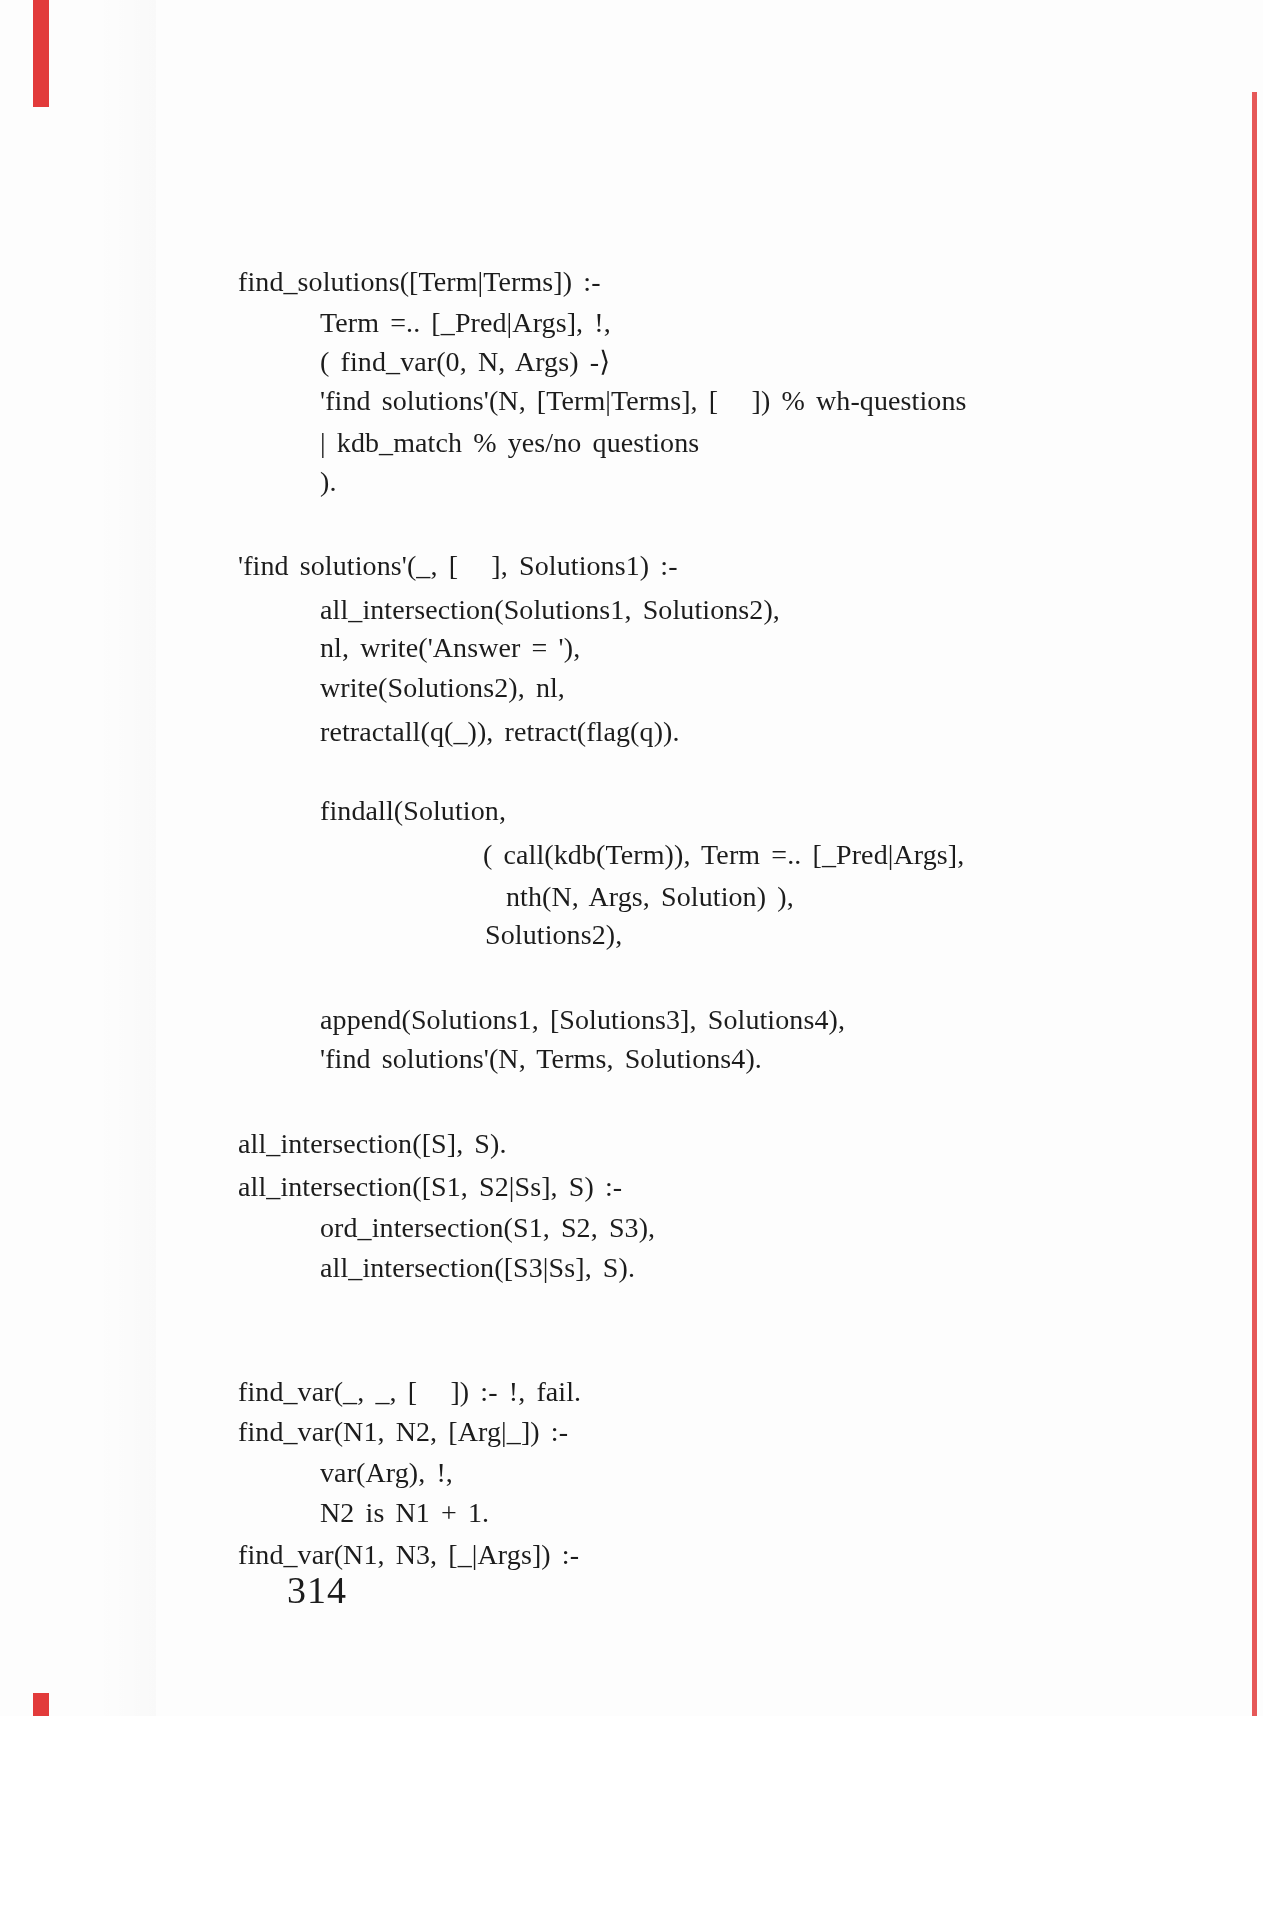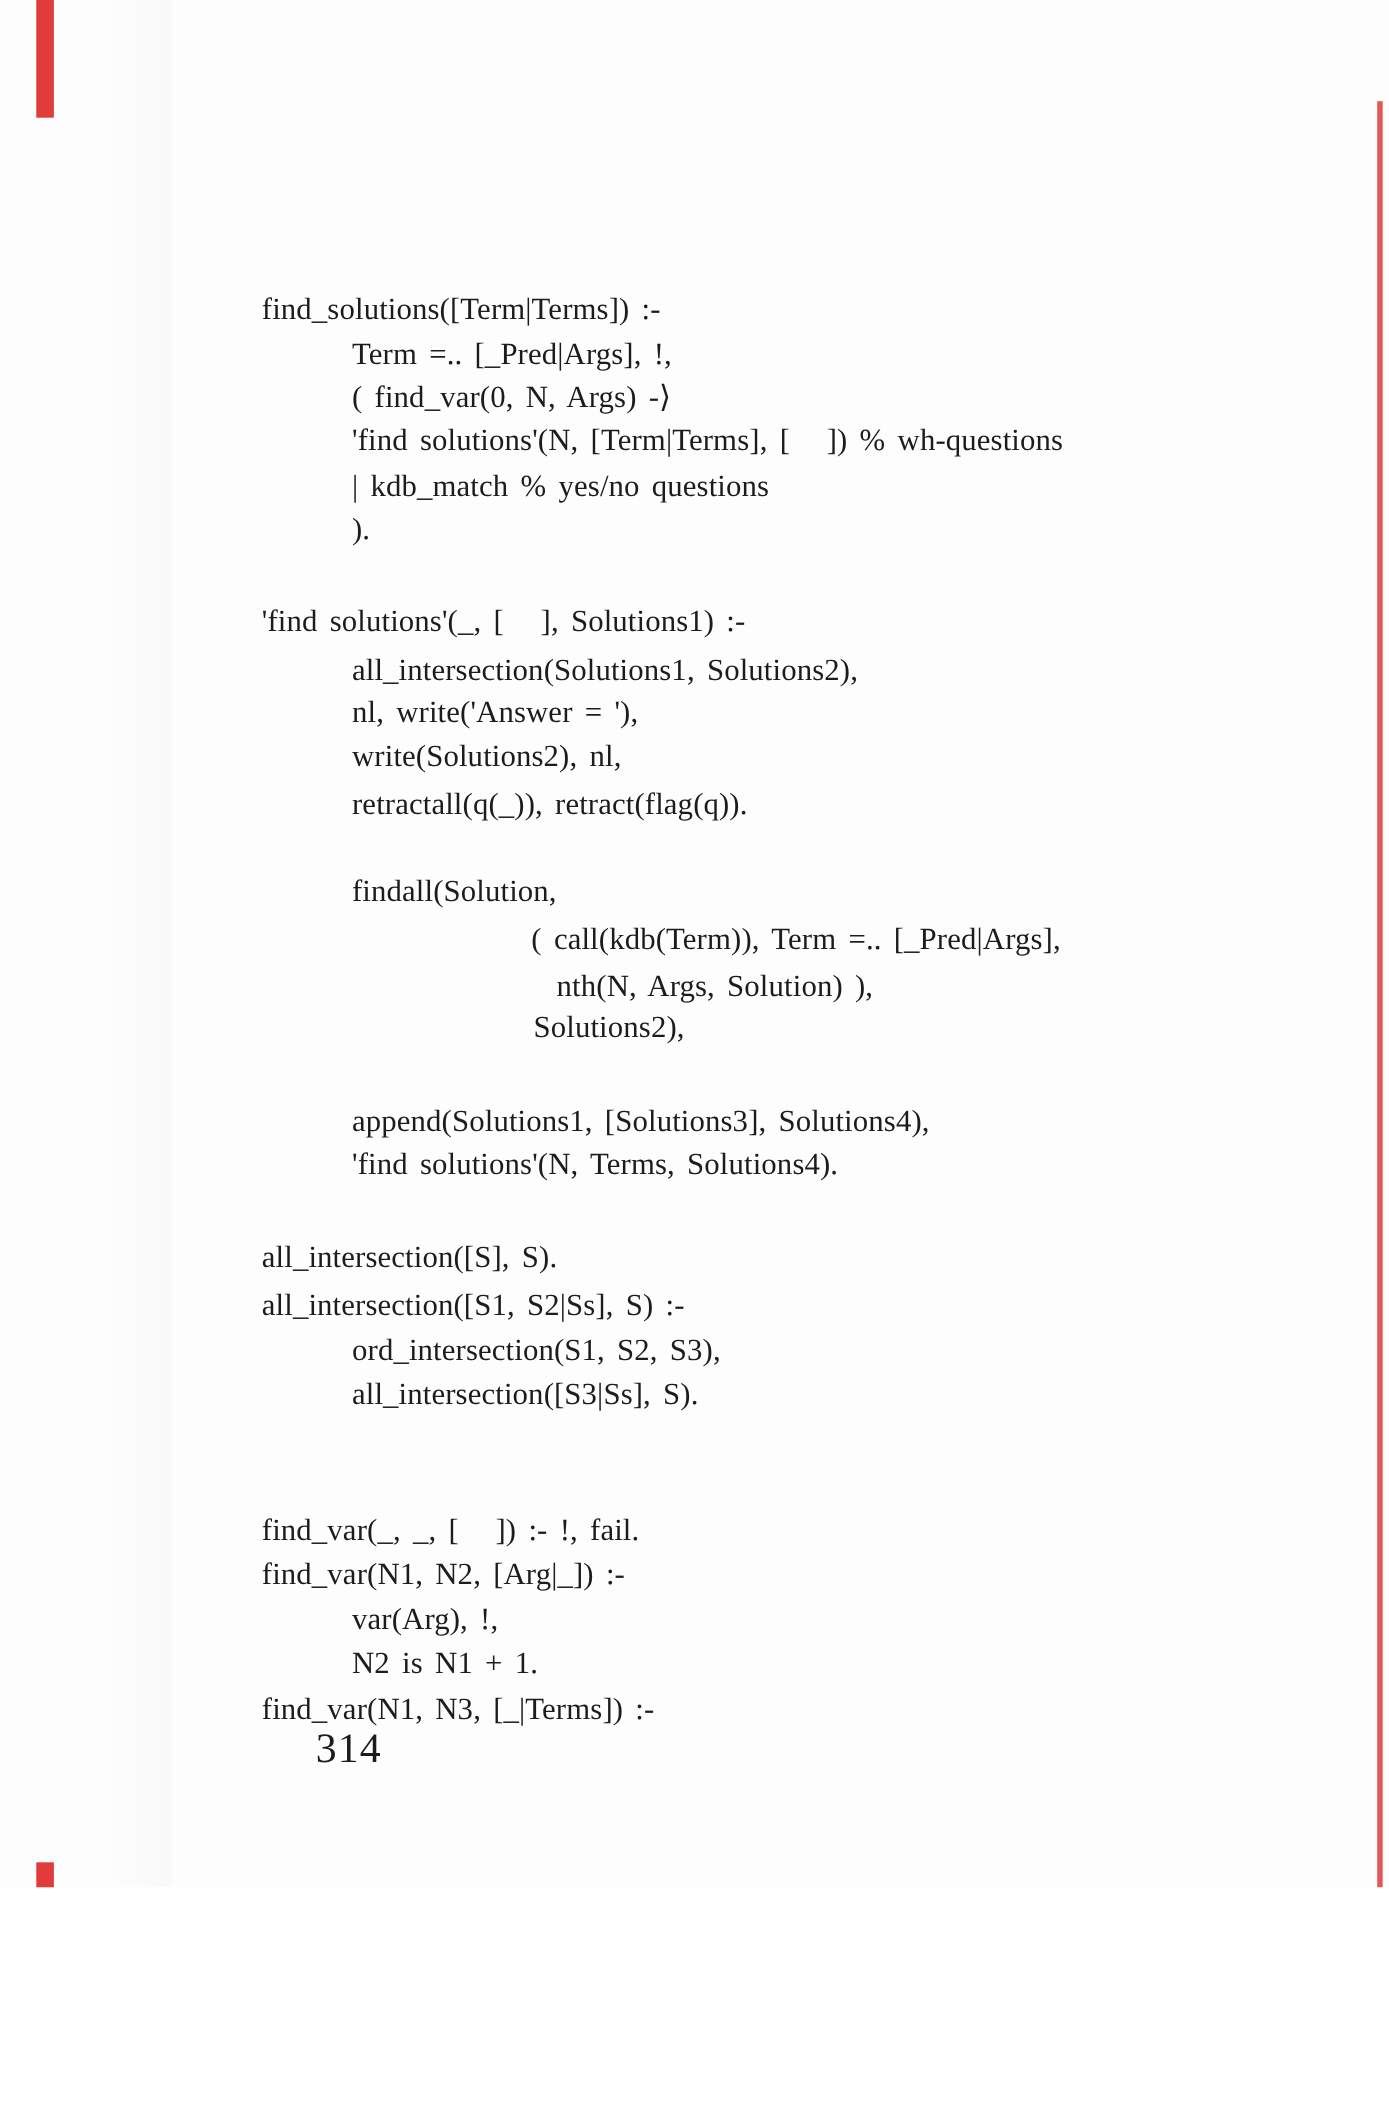--- a/index.html
+++ b/index.html
@@ -82,17 +82,17 @@
 
   <div class="code-line i0" style="top:1124px">all_intersection([S], S).</div>
   <div class="code-line i0" style="top:1167px">all_intersection([S1, S2|Ss], S) :-</div>
   <div class="code-line i1" style="top:1208px">ord_intersection(S1, S2, S3),</div>
   <div class="code-line i1" style="top:1248px">all_intersection([S3|Ss], S).</div>
 
   <div class="code-line i0" style="top:1372px">find_var(_, _, [   ]) :- !, fail.</div>
   <div class="code-line i0" style="top:1412px">find_var(N1, N2, [Arg|_]) :-</div>
   <div class="code-line i1" style="top:1453px">var(Arg), !,</div>
   <div class="code-line i1" style="top:1493px">N2 is N1 + 1.</div>
-  <div class="code-line i0" style="top:1535px">find_var(N1, N3, [_|Terms]) :-</div>
+  <div class="code-line i0" style="top:1535px">find_var(N1, N3, [_|Args]) :-</div>
 
   <div class="page-number">314</div>
 
 </div>
 
 </body></html>

